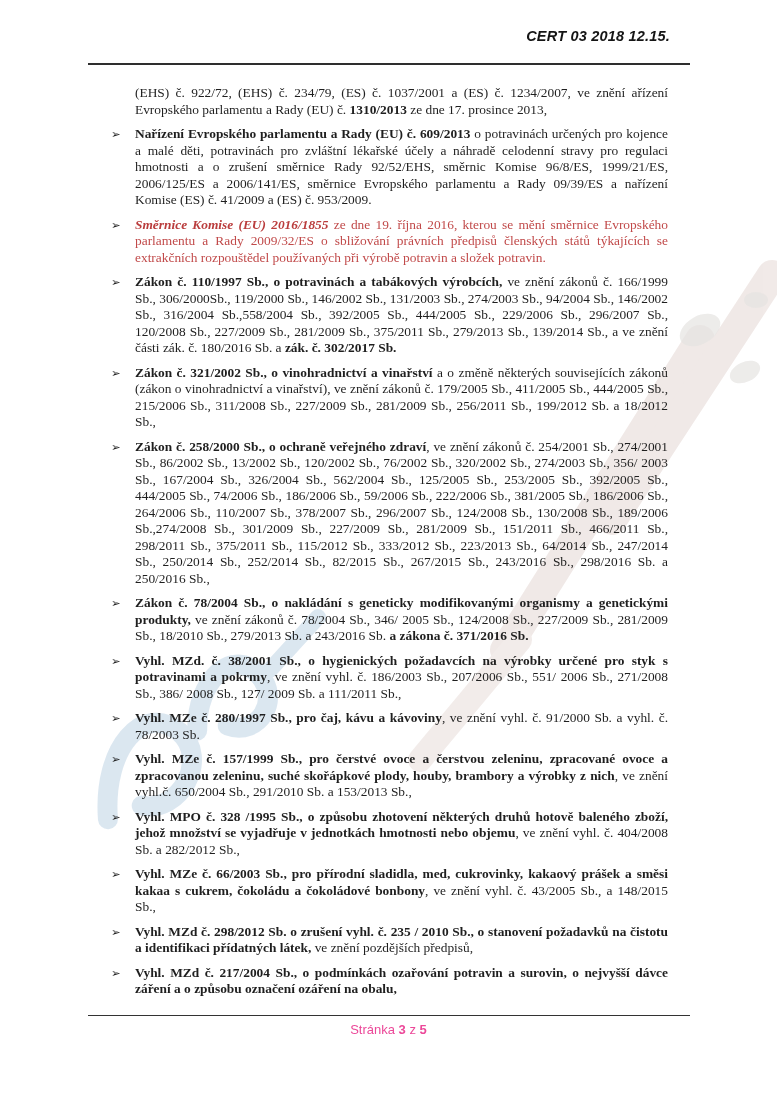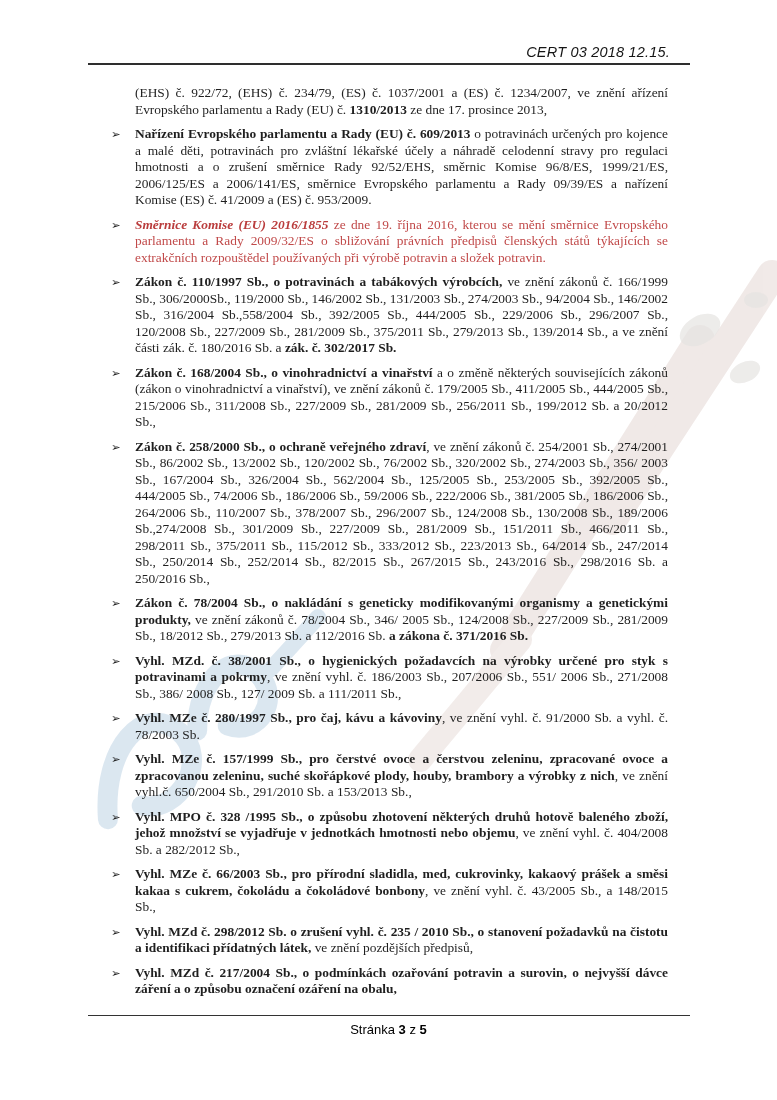--- a/index.html
+++ b/index.html
@@ -2,43 +2,43 @@
 <html><head>
 <meta charset="utf-8">
 <style>
   html,body{margin:0;padding:0;}
   body{
     width:777px;height:1100px;background:#ffffff;position:relative;overflow:hidden;
     font-family:"Liberation Serif", serif;color:#1f1f1f;
   }
   .watermark-layer{position:absolute;inset:0;z-index:0;pointer-events:none;}
   .page-header-text{
-    position:absolute;top:44px;right:107px;z-index:2;
-    font-family:"Liberation Sans", sans-serif;font-style:italic;font-weight:normal;
+    position:absolute;top:28px;right:107px;z-index:2;
+    font-family:"Liberation Sans", sans-serif;font-style:italic;font-weight:bold;
     font-size:14.5px;letter-spacing:.2px;color:#151515;
   }
   .header-rule{position:absolute;top:63px;left:88px;width:602px;height:0;
     border-top:2px solid #2e2e2e;z-index:2;}
   .doc-content{
     position:absolute;top:85px;left:135px;width:533px;z-index:1;
     font-size:13.4px;line-height:16.5px;text-align:justify;
   }
   .item{margin:0 0 8px 0;position:relative;}
   .item .bullet{
     position:absolute;left:-24px;top:0;color:#222;
     font-family:"DejaVu Sans", sans-serif;font-size:11.5px;
   }
   .b{font-weight:bold;}
   .item.red{color:#c14a4a;}
   .item.red .b{color:#ba3d3d;font-style:italic;}
   .footer-rule{position:absolute;top:1015px;left:88px;width:602px;height:0;
     border-top:1.5px solid #333;z-index:2;}
   .footer-text{
     position:absolute;top:1022px;left:0;width:777px;text-align:center;z-index:2;
-    font-family:"Liberation Sans", sans-serif;font-size:13px;color:#000000;
+    font-family:"Liberation Sans", sans-serif;font-size:13px;color:#ec4899;
   }
 </style>
 </head>
 <body>
 
 <svg class="watermark-layer" width="777" height="1100" viewBox="0 0 777 1100" aria-hidden="true">
 
   <g stroke="#e9dedb" stroke-width="30" stroke-linecap="round" fill="none" opacity="0.65">
     <path d="M 505 650 L 700 340"></path>
     <path d="M 612 520 L 772 275"></path>
@@ -59,23 +59,23 @@
 </svg>
 
 <div class="page-header-text">CERT 03 2018 12.15.</div>
 <div class="header-rule"></div>
 
 <div class="doc-content">
     <div class="item"><span>(EHS) č. 922/72, (EHS) č. 234/79, (ES) č. 1037/2001 a (ES) č. 1234/2007, ve znění ařízení Evropského parlamentu a Rady (EU) č. </span><span class="b">1310/2013</span><span> ze dne 17. prosince 2013,</span></div>
     <div class="item"><span class="bullet">➢</span><span class="b">Nařízení Evropského parlamentu a Rady (EU) č. 609/2013</span><span> o potravinách určených pro kojence a malé děti, potravinách pro zvláštní lékařské účely a náhradě celodenní stravy pro regulaci hmotnosti a o zrušení směrnice Rady 92/52/EHS, směrnic Komise 96/8/ES, 1999/21/ES, 2006/125/ES a 2006/141/ES, směrnice Evropského parlamentu a Rady 09/39/ES a nařízení Komise (ES) č. 41/2009 a (ES) č. 953/2009.</span></div>
     <div class="item red"><span class="bullet">➢</span><span class="b">Směrnice Komise (EU) 2016/1855</span><span> ze dne 19. října 2016, kterou se mění směrnice Evropského parlamentu a Rady 2009/32/ES o sbližování právních předpisů členských států týkajících se extrakčních rozpouštědel používaných při výrobě potravin a složek potravin.</span></div>
     <div class="item"><span class="bullet">➢</span><span class="b">Zákon č. 110/1997 Sb., o potravinách a tabákových výrobcích,</span><span> ve znění zákonů č. 166/1999 Sb., 306/2000Sb., 119/2000 Sb., 146/2002 Sb., 131/2003 Sb., 274/2003 Sb., 94/2004 Sb., 146/2002 Sb., 316/2004 Sb.,558/2004 Sb., 392/2005 Sb., 444/2005 Sb., 229/2006 Sb., 296/2007 Sb., 120/2008 Sb., 227/2009 Sb., 281/2009 Sb., 375/2011 Sb., 279/2013 Sb., 139/2014 Sb., a ve znění části zák. č. 180/2016 Sb. a </span><span class="b">zák. č. 302/2017 Sb.</span></div>
-    <div class="item"><span class="bullet">➢</span><span class="b">Zákon č. 168/2004 Sb., o vinohradnictví a vinařství</span><span> a o změně některých souvisejících zákonů (zákon o vinohradnictví a vinařství), ve znění zákonů č. 179/2005 Sb., 411/2005 Sb., 444/2005 Sb., 215/2006 Sb., 311/2008 Sb., 227/2009 Sb., 281/2009 Sb., 256/2011 Sb., 199/2012 Sb. a 20/2012 Sb.,</span></div>
+    <div class="item"><span class="bullet">➢</span><span class="b">Zákon č. 321/2002 Sb., o vinohradnictví a vinařství</span><span> a o změně některých souvisejících zákonů (zákon o vinohradnictví a vinařství), ve znění zákonů č. 179/2005 Sb., 411/2005 Sb., 444/2005 Sb., 215/2006 Sb., 311/2008 Sb., 227/2009 Sb., 281/2009 Sb., 256/2011 Sb., 199/2012 Sb. a 18/2012 Sb.,</span></div>
     <div class="item"><span class="bullet">➢</span><span class="b">Zákon č. 258/2000 Sb., o ochraně veřejného zdraví</span><span>, ve znění zákonů č. 254/2001 Sb., 274/2001 Sb., 86/2002 Sb., 13/2002 Sb., 120/2002 Sb., 76/2002 Sb., 320/2002 Sb., 274/2003 Sb., 356/ 2003 Sb., 167/2004 Sb., 326/2004 Sb., 562/2004 Sb., 125/2005 Sb., 253/2005 Sb., 392/2005 Sb., 444/2005 Sb., 74/2006 Sb., 186/2006 Sb., 59/2006 Sb., 222/2006 Sb., 381/2005 Sb., 186/2006 Sb., 264/2006 Sb., 110/2007 Sb., 378/2007 Sb., 296/2007 Sb., 124/2008 Sb., 130/2008 Sb., 189/2006 Sb.,274/2008 Sb., 301/2009 Sb., 227/2009 Sb., 281/2009 Sb., 151/2011 Sb., 466/2011 Sb., 298/2011 Sb., 375/2011 Sb., 115/2012 Sb., 333/2012 Sb., 223/2013 Sb., 64/2014 Sb., 247/2014 Sb., 250/2014 Sb., 252/2014 Sb., 82/2015 Sb., 267/2015 Sb., 243/2016 Sb., 298/2016 Sb. a 250/2016 Sb.,</span></div>
-    <div class="item"><span class="bullet">➢</span><span class="b">Zákon č. 78/2004 Sb., o nakládání s geneticky modifikovanými organismy a genetickými produkty,</span><span> ve znění zákonů č. 78/2004 Sb., 346/ 2005 Sb., 124/2008 Sb., 227/2009 Sb., 281/2009 Sb., 18/2012 Sb., 279/2013 Sb. a 112/2016 Sb.</span><span class="b"> a zákona č. 371/2016 Sb.</span></div>
+    <div class="item"><span class="bullet">➢</span><span class="b">Zákon č. 78/2004 Sb., o nakládání s geneticky modifikovanými organismy a genetickými produkty,</span><span> ve znění zákonů č. 78/2004 Sb., 346/ 2005 Sb., 124/2008 Sb., 227/2009 Sb., 281/2009 Sb., 18/2010 Sb., 279/2013 Sb. a 243/2016 Sb.</span><span class="b"> a zákona č. 371/2016 Sb.</span></div>
     <div class="item"><span class="bullet">➢</span><span class="b">Vyhl. MZd. č. 38/2001 Sb., o hygienických požadavcích na výrobky určené pro styk s potravinami a pokrmy</span><span>, ve znění vyhl. č. 186/2003 Sb., 207/2006 Sb., 551/ 2006 Sb., 271/2008 Sb., 386/ 2008 Sb., 127/ 2009 Sb. a 111/2011 Sb.,</span></div>
     <div class="item"><span class="bullet">➢</span><span class="b">Vyhl. MZe č. 280/1997 Sb., pro čaj, kávu a kávoviny</span><span>, ve znění vyhl. č. 91/2000 Sb. a vyhl. č. 78/2003 Sb.</span></div>
     <div class="item"><span class="bullet">➢</span><span class="b">Vyhl. MZe č. 157/1999 Sb., pro čerstvé ovoce a čerstvou zeleninu, zpracované ovoce a zpracovanou zeleninu, suché skořápkové plody, houby, brambory a výrobky z nich</span><span>, ve znění vyhl.č. 650/2004 Sb., 291/2010 Sb. a 153/2013 Sb.,</span></div>
     <div class="item"><span class="bullet">➢</span><span class="b">Vyhl. MPO č. 328 /1995 Sb., o způsobu zhotovení některých druhů hotově baleného zboží, jehož množství se vyjadřuje v jednotkách hmotnosti nebo objemu</span><span>, ve znění vyhl. č. 404/2008 Sb. a 282/2012 Sb.,</span></div>
     <div class="item"><span class="bullet">➢</span><span class="b">Vyhl. MZe č. 66/2003 Sb., pro přírodní sladidla, med, cukrovinky, kakaový prášek a směsi kakaa s cukrem, čokoládu a čokoládové bonbony</span><span>, ve znění vyhl. č. 43/2005 Sb., a 148/2015 Sb.,</span></div>
     <div class="item"><span class="bullet">➢</span><span class="b">Vyhl. MZd č. 298/2012 Sb. o zrušení vyhl. č. 235 / 2010 Sb., o stanovení požadavků na čistotu a identifikaci přídatných látek,</span><span> ve znění pozdějších předpisů,</span></div>
     <div class="item"><span class="bullet">➢</span><span class="b">Vyhl. MZd č. 217/2004 Sb., o podmínkách ozařování potravin a surovin, o nejvyšší dávce záření a o způsobu označení ozáření na obalu,</span></div>
   </div>
 
 <div class="footer-rule"></div>

